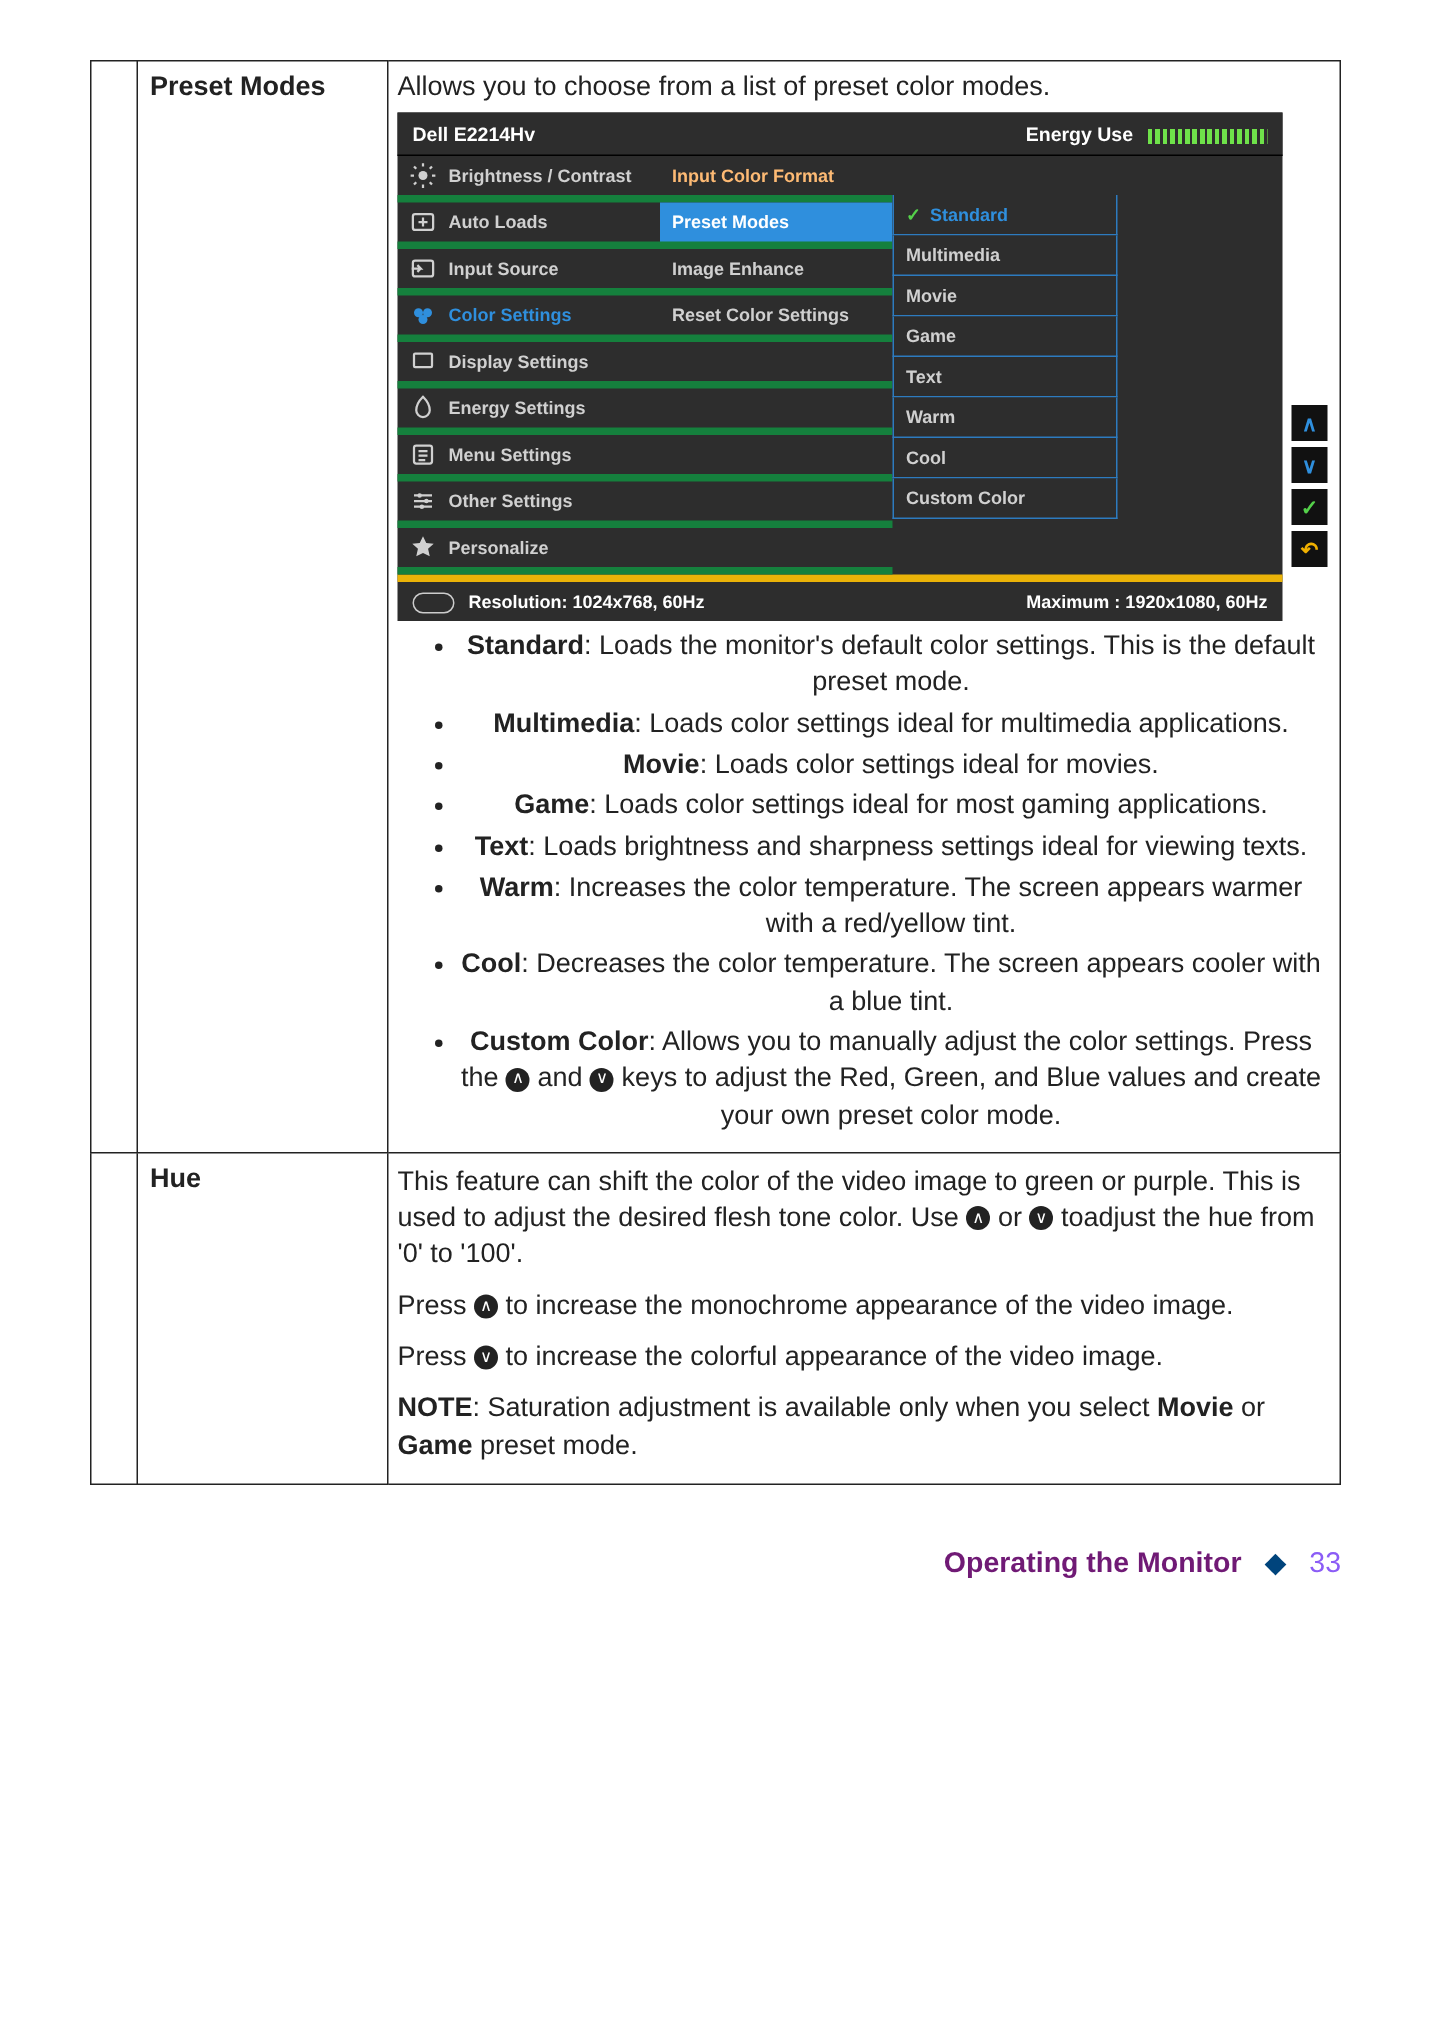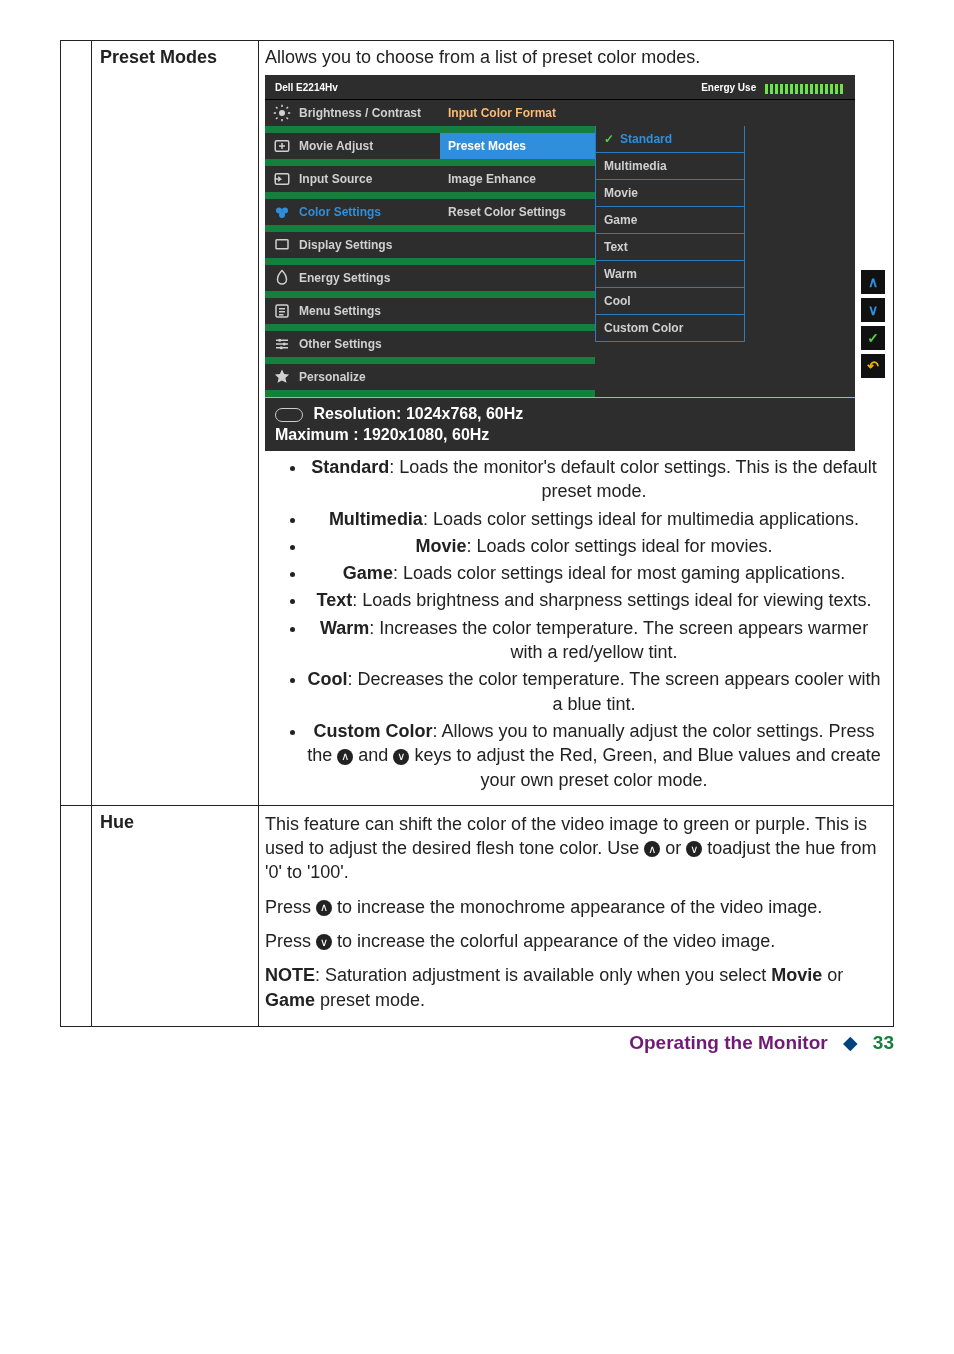--- a/index.html
+++ b/index.html
@@ -50,21 +50,21 @@
   }
   .osd-top {
     display: flex;
     justify-content: space-between;
     align-items: center;
     padding: 6px 10px 4px 10px;
     font-weight: 700;
     color: #fff;
     background: #2d2d2d;
     border-bottom: 1px solid #000;
-    font-size: 10px;
+    font-size: 13px;
   }
   .energy-bar {
     display: inline-block;
     vertical-align: middle;
     width: 80px;
     height: 10px;
     margin-left: 6px;
     background: repeating-linear-gradient(90deg, #6fe24a 0 3px, transparent 3px 5px);
   }
   .osd-body {
@@ -76,21 +76,21 @@
     flex-direction: column;
   }
   .osd-col.menu { width: 175px; }
   .osd-col.sub  { width: 155px; }
   .osd-col.opt  { width: 150px; }
   .osd-row {
     display: flex;
     align-items: center;
     height: 26px;
     padding: 0 8px;
-    border-bottom: 7px solid #15803d;
+    border-bottom: 5px solid #15803d;
     color: #d0d0d0;
     font-weight: 700;
     font-size: 12px;
   }
   .osd-row.sel { color: #2f8fdd; }
   .osd-row.header { color: #fdba74; font-weight: 700; }
   .osd-row.act { background: #2f8fdd; color: #fff; }
   .osd-col.opt .osd-row { border: 1px solid #2d7bbf; border-top: none; background: #2d2d2d; }
   .osd-col.opt .osd-row:first-child { border-top: 1px solid #2d7bbf; height: 26px; }
   .icon {
@@ -116,23 +116,22 @@
     font-size: 14px;
   }
   .side-btn.ok { color: #54d04a; }
   .side-btn.back { color: #f0b000; }
   .osd-bottom {
     display: flex;
     justify-content: space-between;
     padding: 5px 10px;
     font-weight: 700;
     color: #fff;
-    border-top: 1px solid #eab308;
-    font-size: 16px;
-    flex-direction: column;
+    border-top: 5px solid #eab308;
+    font-size: 12px;
   }
   .res-ico {
     display: inline-block;
     width: 26px; height: 12px;
     border: 1px solid #ccc;
     border-radius: 8px;
     margin-right: 6px;
     vertical-align: middle;
   }
   ul.bullets {
@@ -152,21 +151,21 @@
     vertical-align: middle;
   }
   .footer {
     position: absolute;
     bottom: 28px;
     right: 60px;
     font-size: 19px;
   }
   .footer .title { color: #701a75; font-weight: 700; }
   .footer .sep   { color: #00447c; margin: 0 10px; }
-  .pnum { color:#15803d; font-weight:700; }
+  .pnum { color:#8b5cf6; font-weight:400; }
 </style>
 </head>
 <body>
 
 <div class="page">
   <table class="doc">
 
     <tbody>
         <tr>
       <td class="blank"></td>
@@ -199,21 +198,21 @@
                         <line x1="18" y1="6" x2="20" y2="4"></line>
                       </g>
                     </svg>
                 <span>Brightness / Contrast</span>
               </div>
               <div class="osd-row">
                 <svg class="icon" viewBox="0 0 24 24">
                       <rect x="3" y="5" width="18" height="14" rx="2" fill="none" stroke="#d0d0d0" stroke-width="2"></rect>
                       <path d="M8 12h8M12 8v8" stroke="#d0d0d0" stroke-width="2"></path>
                     </svg>
-                <span>Movie Adjust</span>
+                <span>Auto Loads</span>
               </div>
               <div class="osd-row">
                 <svg class="icon" viewBox="0 0 24 24">
                       <rect x="3" y="5" width="18" height="14" rx="2" fill="none" stroke="#d0d0d0" stroke-width="2"></rect>
                       <path d="M2 12h8l-3-3m3 3-3 3" stroke="#d0d0d0" stroke-width="2" fill="none"></path>
                     </svg>
                 <span>Input Source</span>
               </div>
               <div class="osd-row sel">
                 <svg class="icon" viewBox="0 0 24 24">

